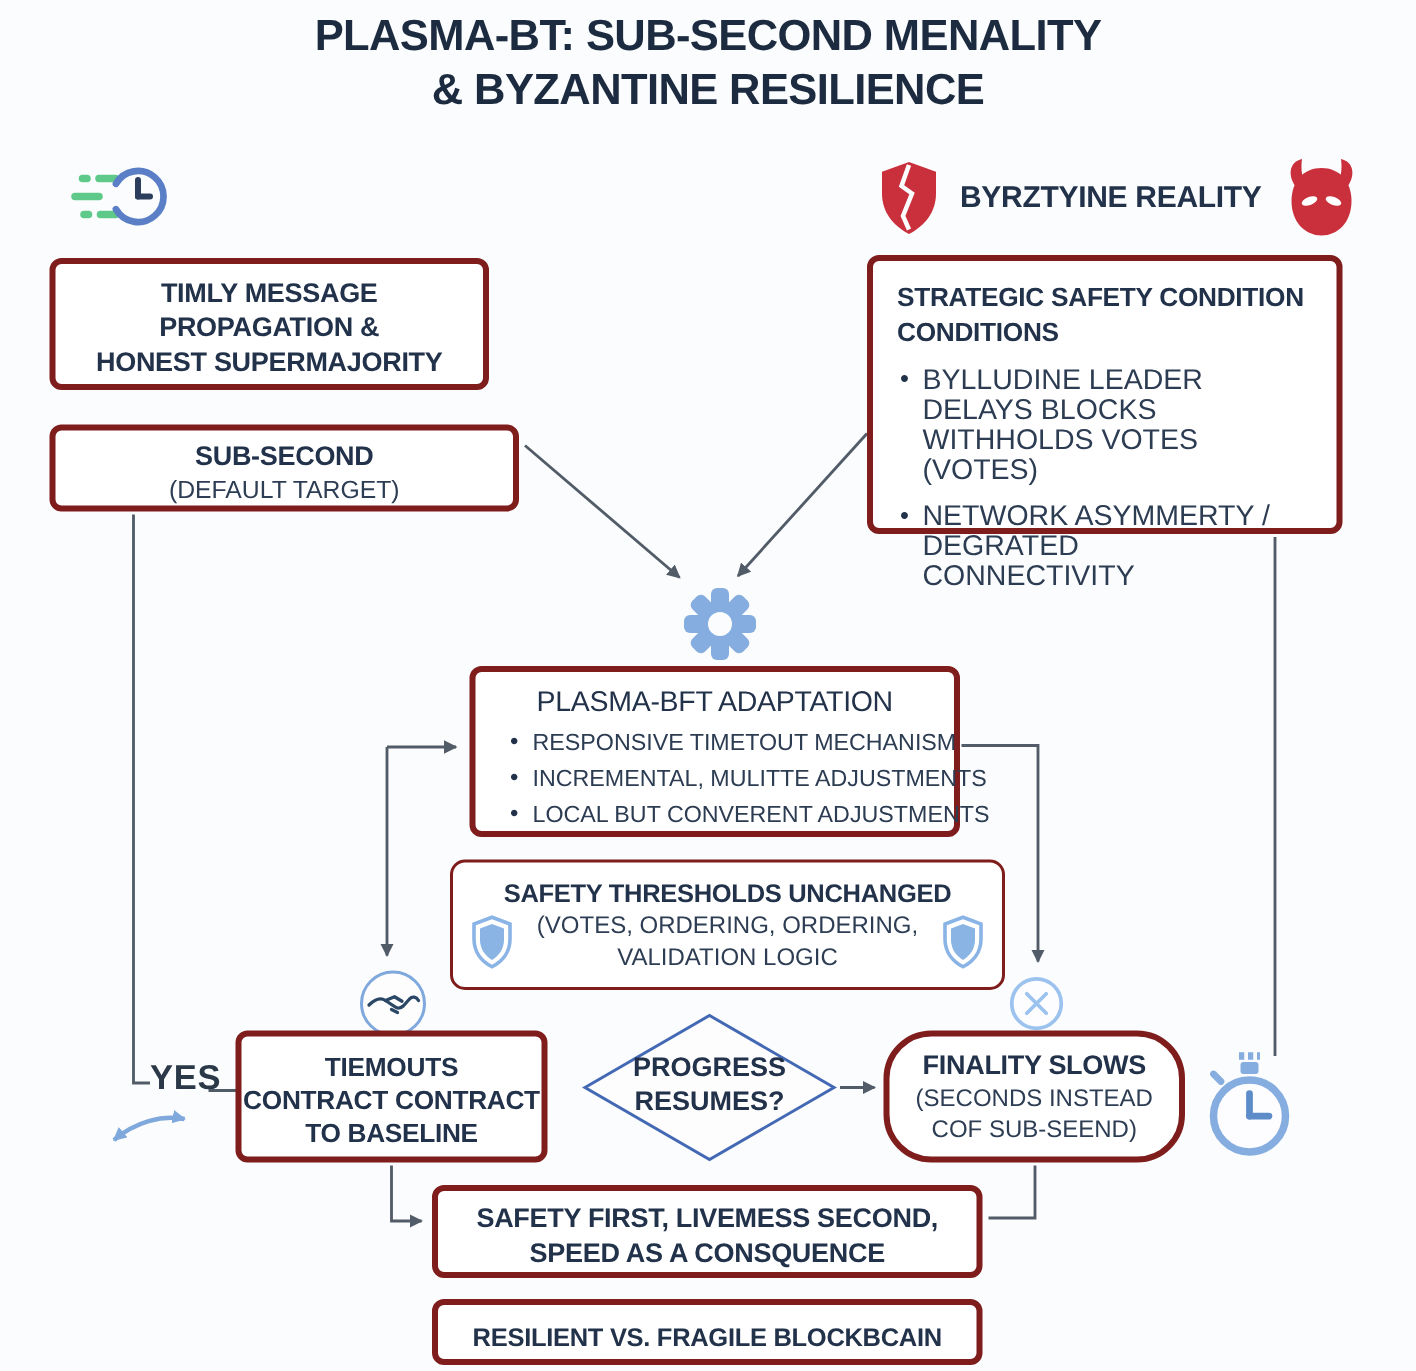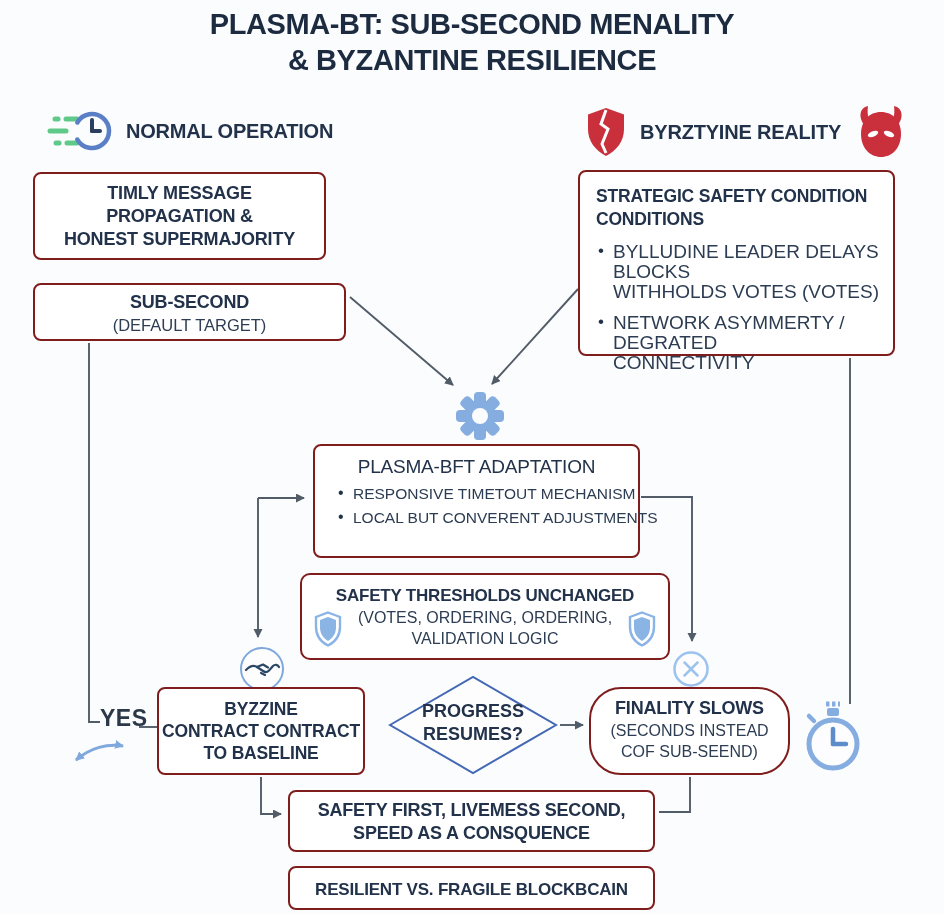--- a/index.html
+++ b/index.html
@@ -13,21 +13,21 @@
   
   .title{left:0;top:6px;width:944px;text-align:center;
     font-weight:700;font-size:29px;line-height:36px;color:#1c2b40;letter-spacing:-0.4px;}
   
   .sec-header{display:flex;align-items:center;gap:12px;}
   .sec-header .lbl{font-weight:700;font-size:20px;color:#22324a;letter-spacing:-0.2px;white-space:nowrap;}
   #hdr-normal{left:44px;top:106px;}
   #hdr-byz{left:584px;top:104px;}
   
   .box{
-    background:#ffffff;border:2px solid #7f1d1d;border-radius:8px;
+    background:#ffffff;border:4px solid #7f1d1d;border-radius:8px;
     box-sizing:border-box;text-align:center;
   }
   .box .b{font-weight:700;font-size:18px;line-height:23px;color:#22324a;letter-spacing:-0.2px;}
   .box .r{font-weight:400;font-size:16.5px;line-height:22px;color:#2d3d53;}
   #box-timely{left:33px;top:172px;width:293px;height:88px;padding-top:8px;}
   #box-subsecond{left:33px;top:283px;width:313px;height:58px;padding-top:6px;}
   #box-strategic{left:578px;top:170px;width:317px;height:186px;text-align:left;padding:13px 12px 0 16px;}
   #box-strategic .t{font-weight:700;font-size:17.5px;line-height:23px;color:#22324a;letter-spacing:-0.2px;}
   .bullet{position:relative;padding-left:17px;margin-top:11px;
     font-weight:400;font-size:19px;line-height:20px;color:#2c3c52;}
@@ -114,21 +114,20 @@
         <line x1="6" y1="25" x2="22" y2="25"></line>
         <line x1="12" y1="37" x2="15" y2="37"></line>
           <line x1="23" y1="37" x2="33" y2="37"></line>
       </g>
       <path d="M33.3,16.5 A17,17 0 1 1 33.3,33.5" fill="none" stroke="#5b7fc7" stroke-width="4.5" stroke-linecap="round"></path>
       <g stroke="#2c3e5e" stroke-width="4" stroke-linecap="round">
         <line x1="48" y1="25" x2="48" y2="14"></line>
           <line x1="48" y1="25" x2="56" y2="25"></line>
       </g>
     </svg>
-    <span class="lbl">NORMAL OPERATION</span>
   </div>
 
   <div class="abs sec-header" id="hdr-byz">
     <svg width="44" height="52" viewBox="0 0 44 52">
       <path d="M22,2 L40,8.5 V23 C40,35.5 32.5,44.5 22,50 C11.5,44.5 4,35.5 4,23 V8.5 Z" fill="#c9303c"></path>
       <path d="M22,4 L17,18 L24,23 L18,38 L22,47" fill="none" stroke="#fbfcfd" stroke-width="3"></path>
     </svg>
     <span class="lbl">BYRZTYINE REALITY</span>
     <svg width="52" height="56" viewBox="0 0 52 56" style="margin-left:2px;">
       <path d="M10,22 C3,14 4,4 13,2 C12,10 13,15 17,20 Z" fill="#c9303c"></path>
@@ -170,20 +169,21 @@
       <rect x="26" y="2" width="12" height="48" rx="4" transform="rotate(90 32 26)"></rect>
       <rect x="26" y="2" width="12" height="48" rx="4" transform="rotate(135 32 26)"></rect>
       <circle cx="32" cy="26" r="15"></circle>
     </g>
     <circle cx="32" cy="26" r="8" fill="#fbfcfd"></circle>
   </svg>
 
   <div class="abs box" id="box-adaptation">
     <div class="t">PLASMA-BFT ADAPTATION</div>
     <div class="abullet">RESPONSIVE TIMETOUT MECHANISM</div>
+    <div class="abullet">INCREMENTAL, MULITTE ADJUSTMENTS</div>
     <div class="abullet">LOCAL BUT CONVERENT ADJUSTMENTS</div>
   </div>
 
   <div class="abs box" id="box-safety">
     <div class="b">SAFETY THRESHOLDS UNCHANGED</div>
     <div class="r">(VOTES, ORDERING, ORDERING,</div>
     <div class="r">VALIDATION LOGIC</div>
     <span class="shield-slot l">
       <svg width="28" height="36" viewBox="0 0 28 36">
         <path d="M14,1.5 L26,6 V16 C26,24.5 21,31 14,34.5 C7,31 2,24.5 2,16 V6 Z" fill="#ffffff" stroke="#8ab4e6" stroke-width="2.4"></path>
@@ -214,21 +214,21 @@
         <line x1="25.5" y1="12.5" x2="12.5" y2="25.5"></line>
     </g>
   </svg>
 
   <div class="abs" id="yes-label">YES</div>
   <svg class="abs" id="icon-swap" width="76" height="38" viewBox="0 0 76 38">
     <path d="M14,29 C28,17 46,12 61,15" fill="none" stroke="#7fa8dc" stroke-width="3" marker-start="url(#arrb)" marker-end="url(#arrb)"></path>
   </svg>
 
   <div class="abs box" id="box-timeouts">
-    <div class="b">BYZZINE</div>
+    <div class="b">TIEMOUTS</div>
     <div class="b">CONTRACT CONTRACT</div>
     <div class="b">TO BASELINE</div>
   </div>
 
   <div class="abs" id="diamond-text">
     <div>PROGRESS</div>
     <div>RESUMES?</div>
   </div>
 
   <div class="abs box" id="box-finality">

